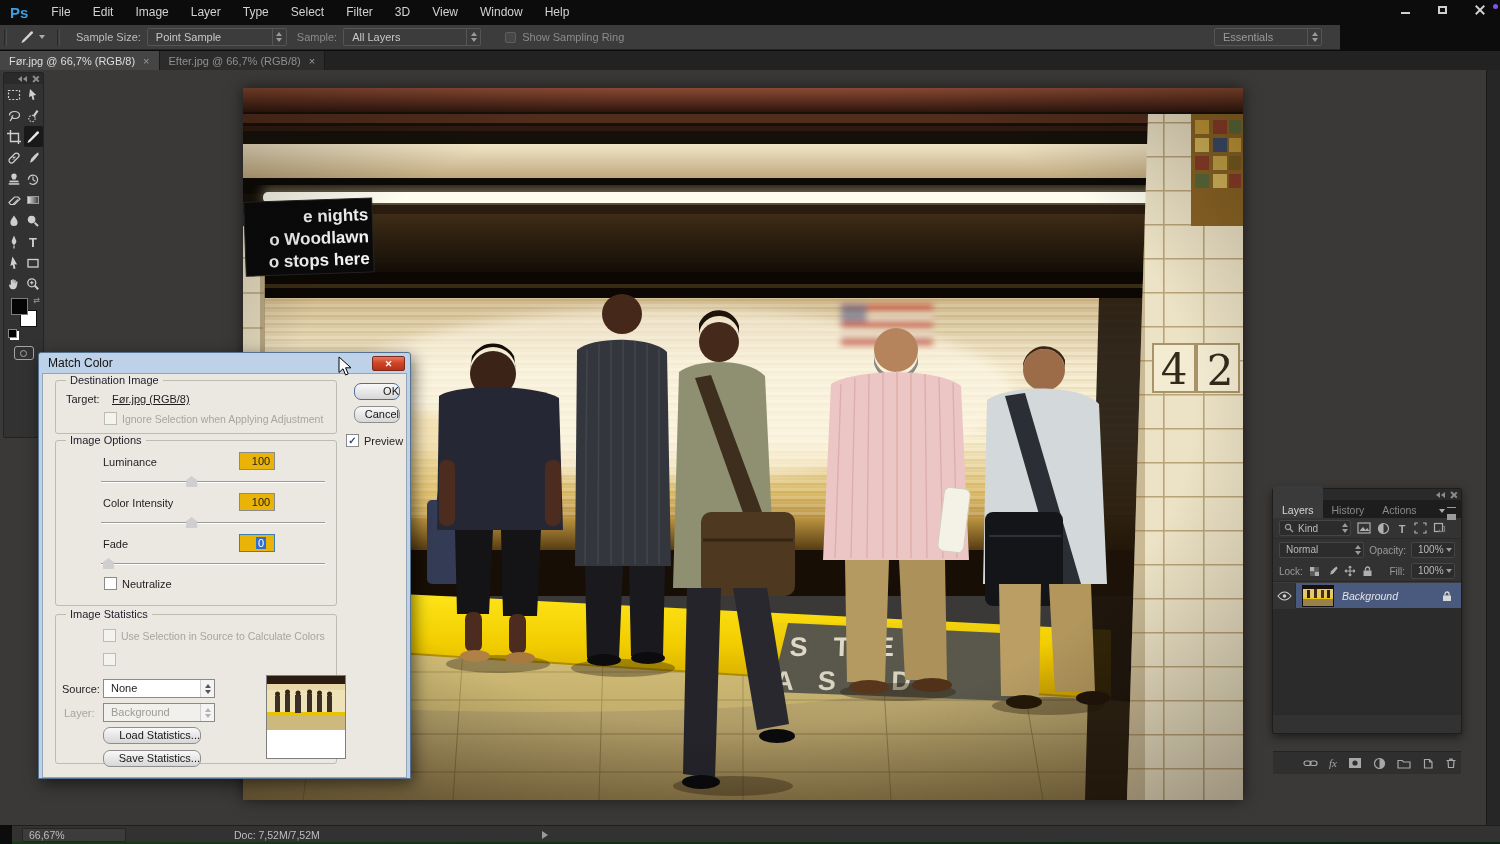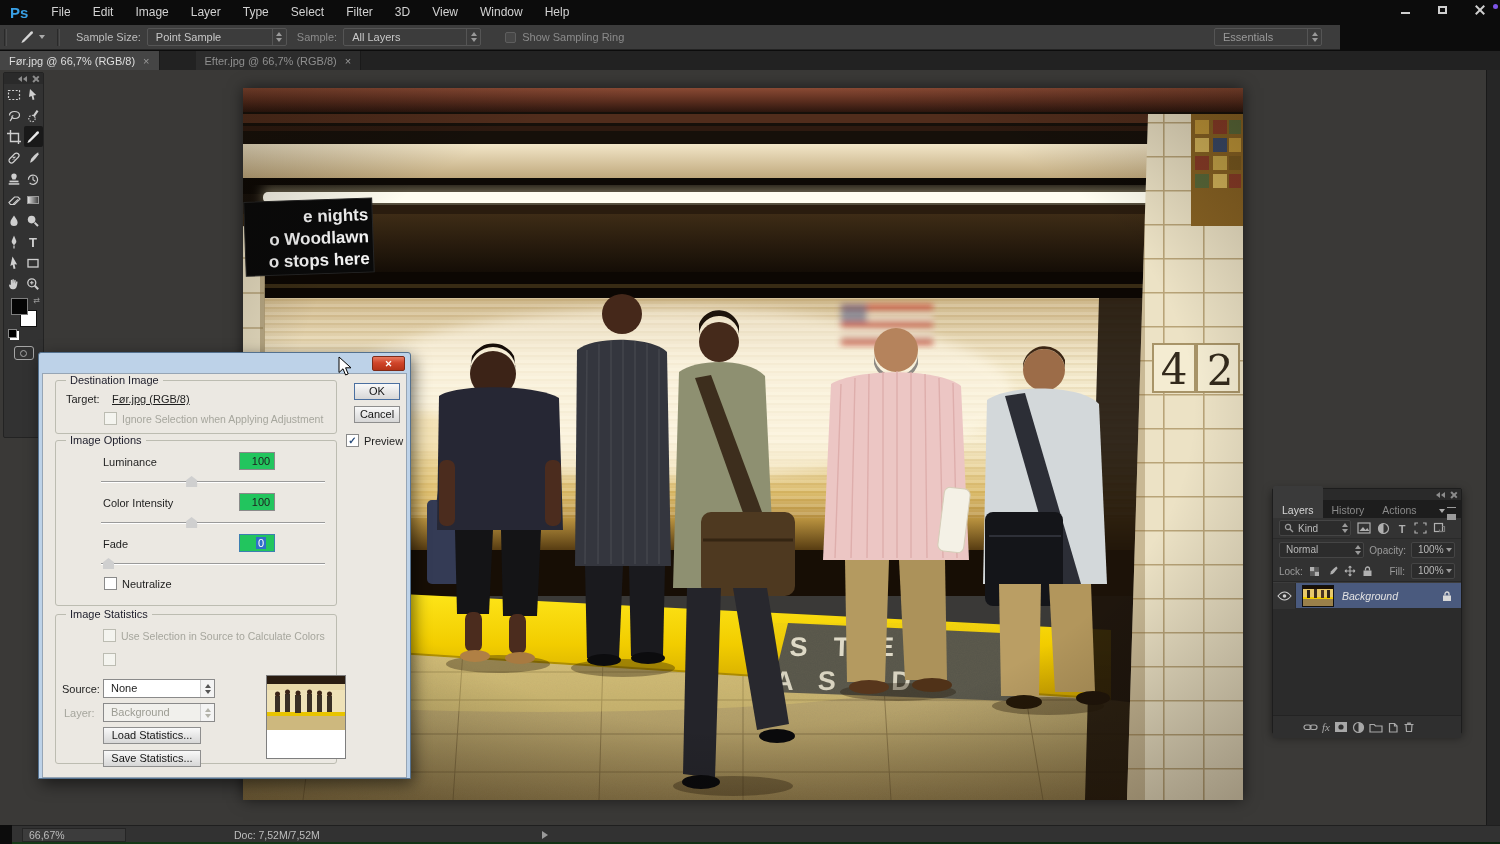--- a/index.html
+++ b/index.html
@@ -32,21 +32,21 @@
   .stepper { position:absolute; right:0; top:0; bottom:0; width:14px; border-left:1px solid #555;
     display:flex; flex-direction:column; align-items:center; justify-content:center; gap:2px; }
   .tri-up { width:0; height:0; border-left:3px solid transparent; border-right:3px solid transparent; border-bottom:4px solid #9a9a9a; }
   .tri-dn { width:0; height:0; border-left:3px solid transparent; border-right:3px solid transparent; border-top:4px solid #9a9a9a; }
   .chk-dark { width:11px; height:11px; background:#474747; border:1px solid #5e5e5e; border-radius:2px; }
   #tool-preset { display:flex; align-items:center; gap:4px; padding:0 8px 0 6px; }
   .caret-dn { width:0; height:0; border-left:3px solid transparent; border-right:3px solid transparent; border-top:4px solid #aaa; }
   #workspace-dd { position:absolute; right:18px; top:3px; width:108px; color:#9a9a9a; }
 
   
-  #tabbar { position:absolute; left:0; top:51px; width:1500px; height:19px; background:#222; display:flex; z-index:40;gap:36px; }
+  #tabbar { position:absolute; left:0; top:51px; width:1500px; height:19px; background:#222; display:flex; z-index:40; }
   .doc-tab { height:19px; display:flex; align-items:center; padding:0 9px; font-size:11px; gap:8px; border-right:1px solid #1a1a1a; }
   .doc-tab.active { background:#454545; color:#dedede; }
   .doc-tab.inactive { background:#2c2c2c; color:#8f8f8f; }
   .tab-x { font-size:11px; color:#9a9a9a; }
 
   
   #workarea { position:absolute; left:0; top:70px; width:1500px; height:755px; background:#3a3937; }
   #dock-strip { position:absolute; right:0; top:0; width:14px; height:755px; background:#262626; border-left:1px solid #191919; }
 
   
@@ -84,30 +84,30 @@
     color:#fff; font-size:9px; text-align:center; line-height:14px; font-weight:bold; }
   #dlg-body { position:absolute; left:3px; right:3px; top:20px; bottom:0;
     background:#ebe8e2; border:1px solid #96a5b5; }
   .group { position:absolute; border:1px solid #bcbcb1; border-radius:3px; }
   .group-label { position:absolute; top:-7px; left:10px; background:#ebe8e2; padding:0 4px; color:#21212e; }
   .dlg-label { color:#1e1e1e; }
   .dlg-label.dim, .chk-label.dim { color:#a6a69d; }
   .wchk { position:absolute; width:13px; height:13px; background:#fff; border:1px solid #8a8a8a; font-size:10px;
     line-height:11px; text-align:center; color:#274b7a; font-weight:bold; }
   .wchk.dim { background:#f4f4ef; border-color:#bcbcb2; }
-  .numbox { position:absolute; width:36px; height:18px; background:#22c55e; border:1px solid #8a8a8a;
+  .numbox { position:absolute; width:36px; height:18px; background:#eab308; border:1px solid #8a8a8a;
     text-align:center; line-height:16px; font-size:11px;padding-left:8px; }
   .numbox.focus { border-color:#3c7fb1; }
   .sel-text { background:#2f6fc9; color:#fff; padding:0 2px; }
   .slider { position:absolute; height:11px; }
   .groove { position:absolute; left:0; right:0; top:5px; height:2px; background:#9a9a9a; border-bottom:1px solid #fff; }
   .thumb { position:absolute; top:0; width:11px; height:11px; background:#cfcfcf;
     clip-path:polygon(50% 0,100% 38%,100% 100%,0 100%,0 38%); filter:drop-shadow(0 0 1px #666); }
   .wbtn { position:absolute; background:linear-gradient(#f9f9f9,#e9e9e9 45%,#d7d7d7); border:1px solid #8e8e8e;
-    border-radius:0; text-align:center; font-size:11px; color:#151515; }
+    border-radius:7px; text-align:right; font-size:11px; color:#151515; }
   .wbtn.default { border-color:#4a6fa0; }
   .wsel { position:absolute; height:19px; background:#fff; border:1px solid #8a8a8a; line-height:17px; padding-left:7px; }
   .wsel.disabled { background:#f1f0ec; color:#9c9c93; }
   .wsel .stepper { border-left:1px solid #cfcfcf; background:#f4f4f4; }
   .wsel .tri-up { border-bottom-color:#555; } .wsel .tri-dn { border-top-color:#555; }
   .wsel.disabled .tri-up { border-bottom-color:#b3b3aa; } .wsel.disabled .tri-dn { border-top-color:#b3b3aa; }
   #dlg-thumb { position:absolute; left:210px; top:60px; width:80px; height:84px; border:1px solid #7e7e7e; background:#fff; }
 
   
   #layers-panel { position:absolute; left:1272px; top:418px; width:190px; height:246px; background:#323232;
@@ -127,21 +127,21 @@
     color:#b9b9b9; line-height:14px; padding:0 16px 0 6px; font-size:10px; }
   .lp-dd .stepper { width:11px; border-left:none; }
   .lp-lab { color:#9a9a9a; font-size:10px; }
   #lp-lock { height:21px; display:flex; align-items:center; gap:6px; padding:0 6px; border-bottom:1px solid #272727; }
   #layer-row { height:26px; display:flex; align-items:center; background:#4a5a7e; border-top:1px solid #3c3c3c; }
   #eye-cell { width:23px; height:26px; background:#333; display:flex; align-items:center; justify-content:center; border-right:1px solid #2a2a2a; }
   #layer-thumb { width:32px; height:22px; margin-left:6px; border:1px solid #111; background:#000; }
   #layer-name { margin-left:8px; font-style:italic; color:#e3e3e3; font-size:10.5px; }
   #layer-lock-ic { margin-left:auto; margin-right:9px; }
   #lp-content { height:107px; background:#2b2b2b; }
-  #lp-footer { height:23px; background:#2f2f2f; border-top:1px solid #232323; display:flex; align-items:center; gap:4px; padding:0 0 0 30px; }
+  #lp-footer { height:23px; background:#2f2f2f; border-top:1px solid #232323; display:flex; align-items:center; gap:11px; padding:0 0 0 30px;margin-top:36px; }
 
   
   #statusbar { position:absolute; left:12px; top:825px; width:1500px; height:19px; background:#323232; z-index:40;
     color:#bdbdbd; font-size:10.5px; border-top:1px solid #1f1f1f; }
   #status-green { position:absolute; left:0; bottom:0; width:1500px; height:2px; background:linear-gradient(90deg,#163a18,#0d2410); }
   #zoom-cell { position:absolute; left:10px; top:2px; width:104px; height:14px; background:#3c3c3c;
     border:1px solid #252525; line-height:13px; padding-left:6px; }
   #doc-cell { position:absolute; left:222px; top:3px; }
   #status-arrow { position:absolute; left:530px; top:5px; width:0; height:0;
     border-top:4px solid transparent; border-bottom:4px solid transparent; border-left:6px solid #9a9a9a; }
@@ -783,20 +783,21 @@
       <span class="lp-ic">
           <svg width="12" height="12">
             <path d="M3 3.5h6l-.5 7h-5z" fill="none" stroke="#a8a8a8" stroke-width="1.2"></path>
             <path d="M1.5 3.5h9M4.8 3.5V2.2h2.4v1.3" fill="none" stroke="#a8a8a8" stroke-width="1.2"></path>
           </svg>
         </span>
     </div>
   </div>
 
   <div id="dialog">
+    <div id="dlg-title">Match Color</div>
     <div id="dlg-close">✕</div>
     <div id="dlg-body">
 
       <div class="group" style="left:12px; top:6px; width:282px; height:54px;">
         <span class="group-label">Destination Image</span>
         <span class="dlg-label abs" style="left:10px; top:12px;">Target:</span>
         <span class="dlg-label abs" style="left:56px; top:12px;text-decoration:underline;">Før.jpg (RGB/8)</span>
         <div class="wchk dim" style="left:48px; top:31px;"></div>
         <span class="chk-label dim abs" style="left:66px; top:32px; font-size:10.5px;">Ignore Selection when Applying Adjustment</span>
       </div>

